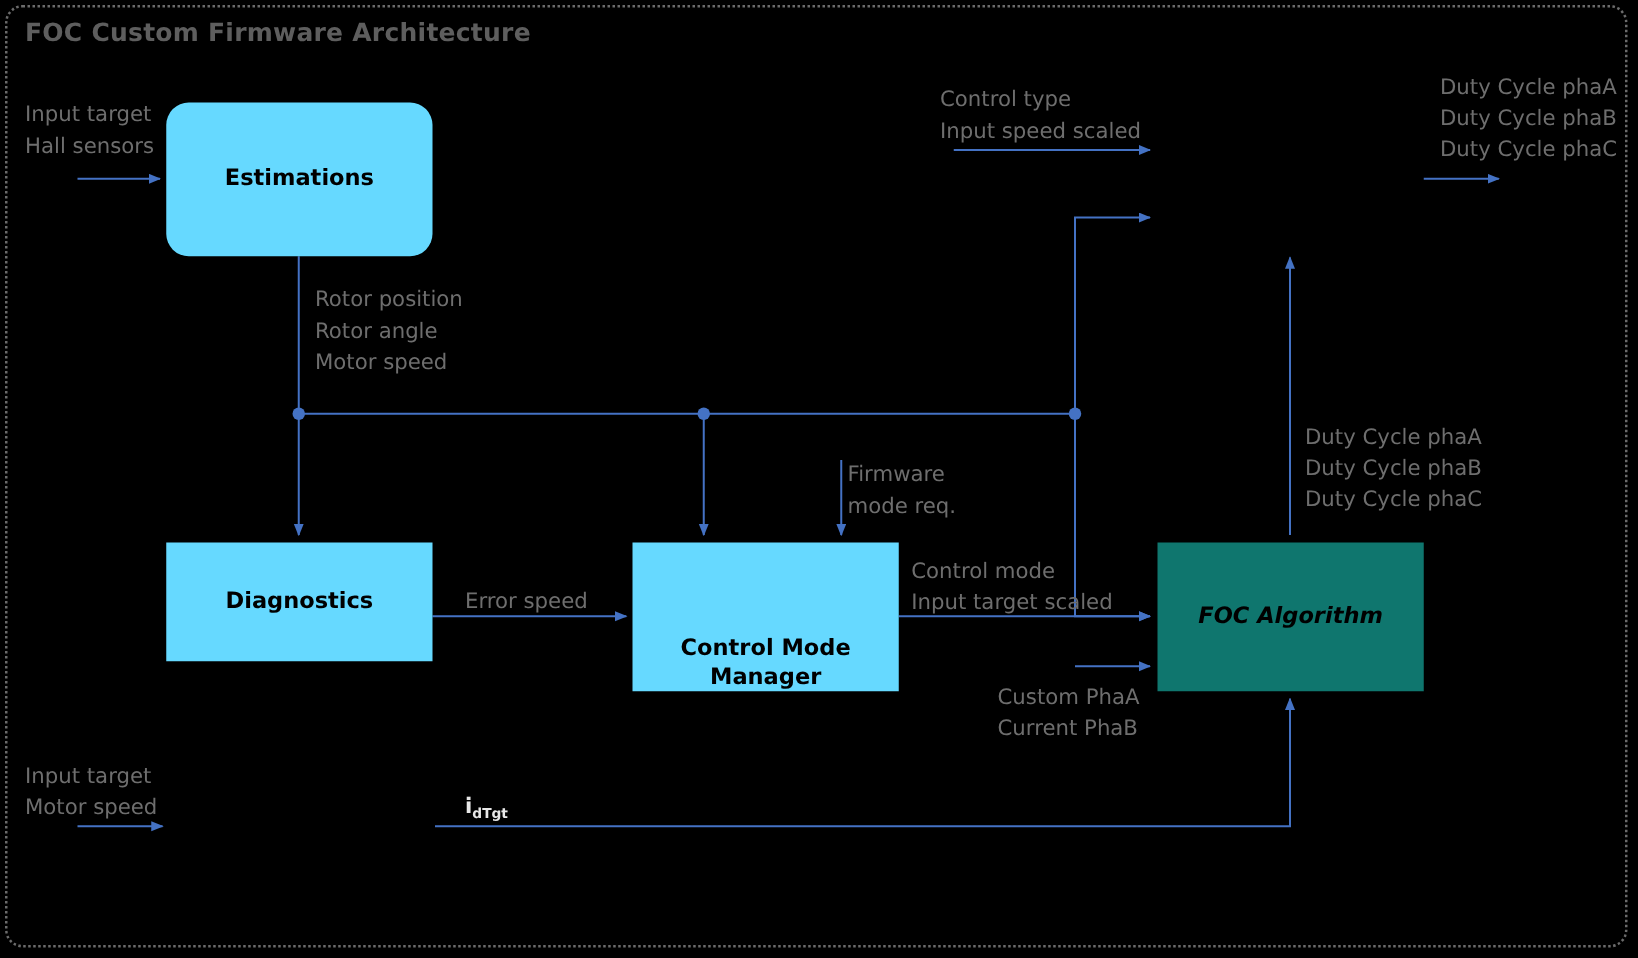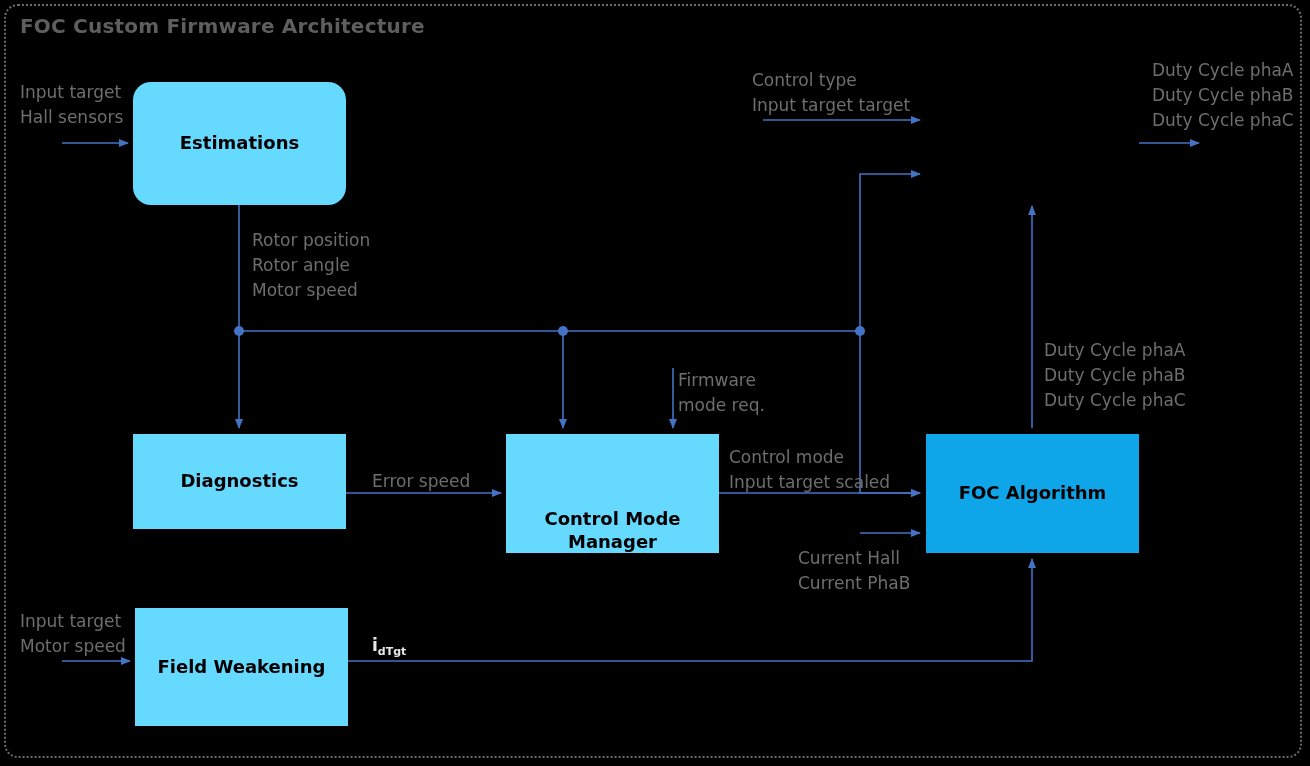--- a/index.html
+++ b/index.html
@@ -7,21 +7,21 @@
        font-family:"DejaVu Sans","Liberation Sans",sans-serif;}
   #stage{position:relative;width:1310px;height:766px;background:#000;}
   #frame{position:absolute;left:4px;top:4px;width:1298px;height:754px;
          border:2px dotted #6b6b6b;border-radius:14px;box-sizing:border-box;
          pointer-events:none;}
   #svg{position:absolute;left:0;top:0;width:1310px;height:766px;}
   .blk{position:absolute;box-sizing:border-box;display:flex;align-items:center;
        justify-content:center;text-align:center;color:#000;font-weight:bold;
        font-size:18px;line-height:1.25;}
   .cyan{background:#66D9FF;}
-  .pink{background:#0ea5e9;}
+  .pink{background:#0f766e;font-style:italic;}
   .title{position:absolute;left:20px;top:14px;color:#5e5e5e;
          font-size:20px;font-weight:bold;letter-spacing:.2px;}
   .lbl{position:absolute;color:#6e6e6e;font-size:17px;line-height:25px;
        white-space:pre;}
   .lbl sub{font-size:11px;}
 </style>
 </head>
 <body>
 
 <div id="stage">
@@ -89,51 +89,48 @@
   <div class="blk cyan" style="left:506px;top:434px;width:213px;height:119px;align-items:flex-end;">
     <span>Control Mode
 Manager</span>
   </div>
 
   <div class="blk pink" style="left:926px;top:434px;width:213px;height:119px;">
     <span>FOC
 Algorithm</span>
   </div>
 
-  <div class="blk cyan" style="left:135px;top:608px;width:213px;height:118px;">
-    <span>Field Weakening</span>
-  </div>
 
   <div class="lbl" style="left:20px;top:80px;">Input target
 Hall sensors</div>
 
   <div class="lbl" style="left:252px;top:228px;">Rotor position
 Rotor angle
 Motor speed</div>
 
   <div class="lbl" style="left:752px;top:68px;">Control type
-Input target target</div>
+Input speed scaled</div>
 
   <div class="lbl" style="left:1152px;top:58px;">Duty Cycle phaA
 Duty Cycle phaB
 Duty Cycle phaC</div>
 
   <div class="lbl" style="left:1044px;top:338px;">Duty Cycle phaA
 Duty Cycle phaB
 Duty Cycle phaC</div>
 
   <div class="lbl" style="left:678px;top:368px;">Firmware
 mode req.</div>
 
   <div class="lbl" style="left:372px;top:469px;">Error speed</div>
 
   <div class="lbl" style="left:729px;top:445px;">Control mode
 Input target scaled</div>
 
-  <div class="lbl" style="left:798px;top:546px;">Current Hall
+  <div class="lbl" style="left:798px;top:546px;">Custom PhaA
 Current PhaB</div>
 
   <div class="lbl" style="left:20px;top:609px;">Input target
 Motor speed</div>
 
   <div class="lbl" style="left:372px;top:633px;color:#e8e8e8;font-weight:bold;"><span>i</span><sub>dTgt</sub></div>
 
 </div>
 
 </body></html>

